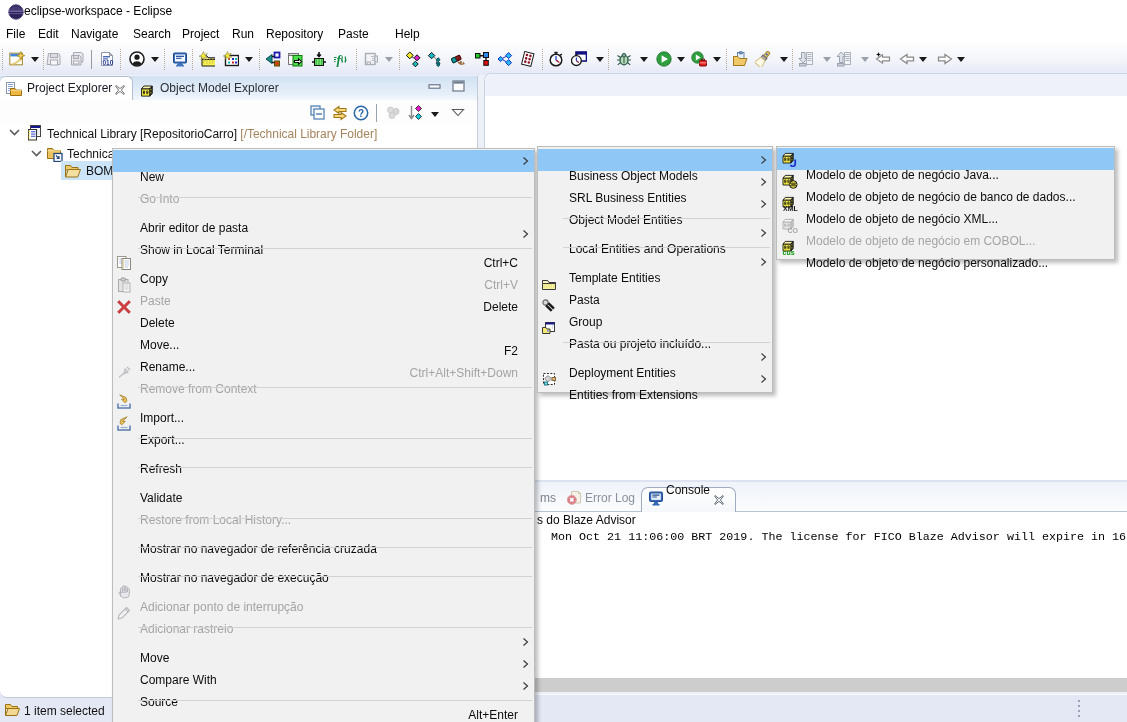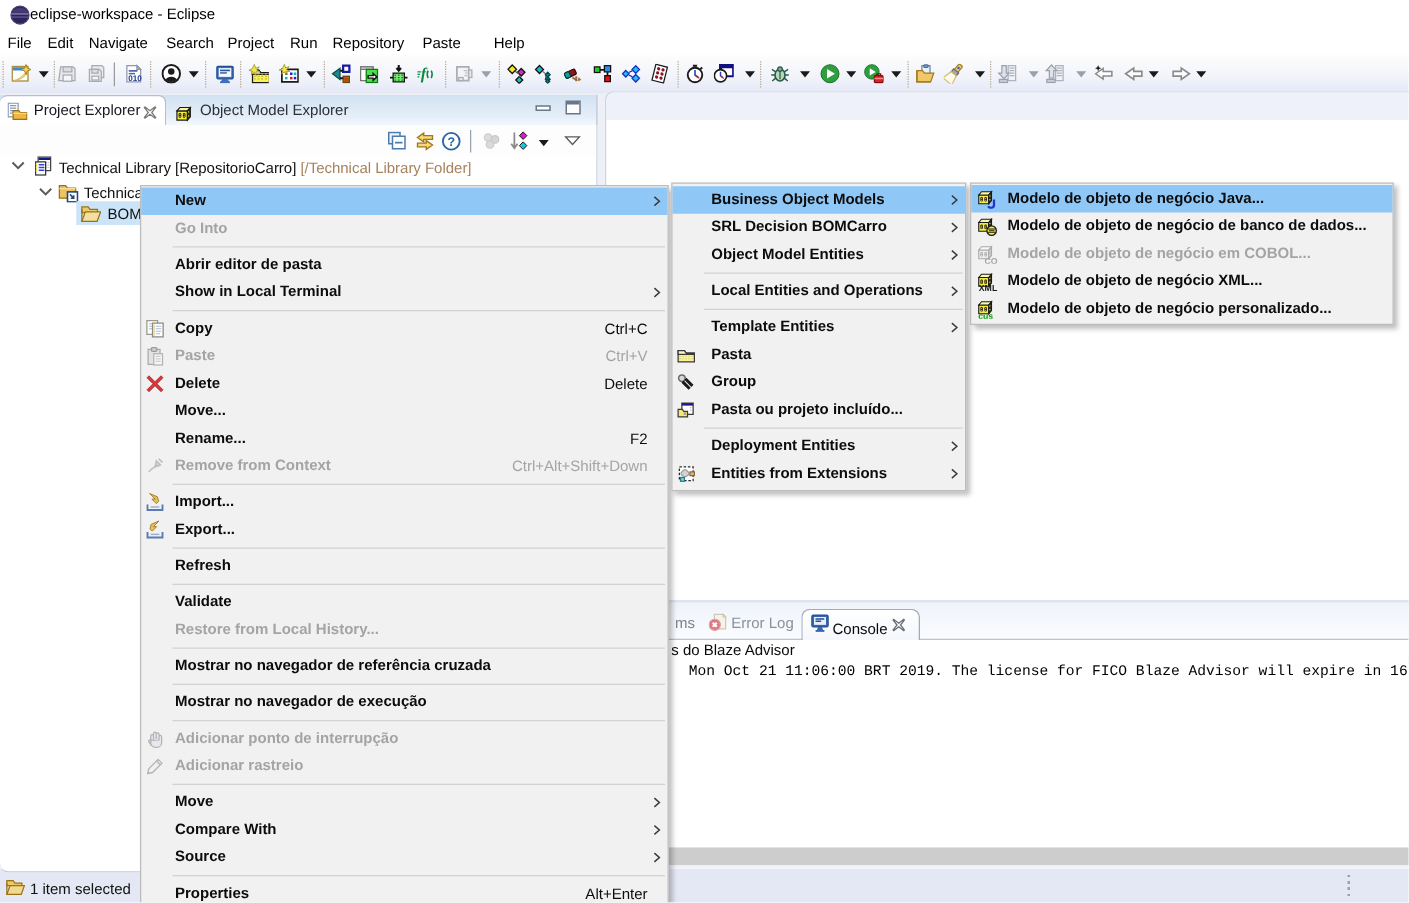--- a/index.html
+++ b/index.html
@@ -37,21 +37,21 @@
 #constab{left:641px;top:487px;width:93px;height:25px;background:linear-gradient(180deg,#fff,#f4f7fb);border:1px solid #9fabc0;border-bottom:none;border-radius:7px 7px 0 0;}
 #consdesc{left:484px;top:512px;width:643px;height:16px;background:#fff;border-bottom:1px solid #e0e0e0;}
 #consbody{left:484px;top:528px;width:643px;height:150px;background:#fff;}
 .cline{position:absolute;font-family:"Liberation Mono",monospace;font-size:11.7px;color:#000;white-space:pre;}
 #hscroll{left:484px;top:678px;width:643px;height:14px;background:#cdcdcd;}
 
 #statusbar{left:0;top:694px;width:1127px;height:28px;background:#e4e7f4;border-top:1px solid #f8f9fc;}
 
 .menu{position:absolute;background:#f1f1f1;border:1px solid #bcbcbc;box-shadow:3px 3px 4px rgba(0,0,0,.26);z-index:40;}
 .mi{position:relative;height:22px;font-size:12px;color:#0c0c0c;white-space:nowrap;}
-.mi .lab{position:absolute;left:27px;top:3px;font-weight:bold;}
+.mi .lab{position:absolute;left:27px;top:20px;}
 .mi .acc{position:absolute;right:16px;top:4px;}
 .mi .ic{position:absolute;left:3px;top:3px;width:16px;height:16px;}
 .mi.dis{color:#a3a4a6;}
 .mi.hl{background:#8fc7f7;}
 .msep{height:7px;position:relative;}
 .msep:after{content:"";position:absolute;left:25px;right:2px;top:3px;border-top:1px solid #d2d2d2;}
 .marr{position:absolute;right:4px;top:6px;}
 #menu2 .lab{left:31px;}
 #menu3 .lab{left:29px;}
 #menu3 .ic{left:5px;}
@@ -443,21 +443,21 @@
 </svg>
 <div class="abs" style="left:585px;top:491px;font-size:12px;color:#8a919c">Error Log</div>
 <div class="abs" id="constab"></div>
 <svg class="abs" style="left:648px;top:491px" width="16" height="15" viewBox="0 0 16 15">
  <rect x="1.5" y="1" width="13" height="9.5" rx="1.2" fill="#3667b5" stroke="#27508f"></rect>
  <rect x="3.2" y="2.6" width="9.6" height="6.3" fill="#e8eefa"></rect>
  <path d="M4.4 4.2 h7 M4.4 6 h4.5" stroke="#27508f" stroke-width="1.2"></path>
  <path d="M6.5 10.5 h3 l1 2.5 h-5z" fill="#3667b5"></path>
  <rect x="4.5" y="13" width="7" height="1.5" fill="#3667b5"></rect>
 </svg>
-<div class="abs" style="left:666px;top:496px;font-size:12px;color:#0a0a0a">Console</div>
+<div class="abs" style="left:666px;top:483px;font-size:12px;color:#0a0a0a">Console</div>
 <svg class="abs" style="left:713px;top:494px" width="12" height="12" viewBox="0 0 12 12">
  <path d="M2 1.5 L6 4.6 L10 1.5 L10.5 2 L7.4 6 L10.5 10 L10 10.5 L6 7.4 L2 10.5 L1.5 10 L4.6 6 L1.5 2z" fill="none" stroke="#666c76" stroke-width="1"></path>
 </svg>
 <div class="abs" id="consdesc"></div>
 <div class="abs" style="left:537px;top:513px;font-size:12px;color:#0a0a0a">s do Blaze Advisor</div>
 <div class="abs" id="consbody"></div>
 <div class="cline" style="left:551px;top:530px">Mon Oct 21 11:06:00 BRT 2019. The license for FICO Blaze Advisor will expire in 16</div>
 <div class="abs" id="hscroll"></div>
 
 <svg class="abs" style="left:4px;top:703px" width="16" height="14" viewBox="0 0 16 14">
@@ -616,21 +616,21 @@
       </div>
     </div>
 <div class="menu" id="menu2" style="left:537px;top:146px;width:234px;padding:2px 0">
       <div class="mi hl">
         <span class="lab">Business Object Models</span>
         <svg class="marr" width="9" height="10" viewBox="0 0 9 10">
           <path d="M2.5 1.5 L6.5 5 L2.5 8.5" fill="none" stroke="#3a3a3a" stroke-width="1.2"></path>
         </svg>
       </div>
       <div class="mi ">
-        <span class="lab">SRL Decision BOMCarro</span>
+        <span class="lab">SRL Business Entities</span>
         <svg class="marr" width="9" height="10" viewBox="0 0 9 10">
           <path d="M2.5 1.5 L6.5 5 L2.5 8.5" fill="none" stroke="#3a3a3a" stroke-width="1.2"></path>
         </svg>
       </div>
       <div class="mi ">
         <span class="lab">Object Model Entities</span>
         <svg class="marr" width="9" height="10" viewBox="0 0 9 10">
           <path d="M2.5 1.5 L6.5 5 L2.5 8.5" fill="none" stroke="#3a3a3a" stroke-width="1.2"></path>
         </svg>
       </div>
@@ -736,20 +736,41 @@
             <rect x="6.1" y="8.9" width="0.8" height="0.7"></rect>
           </g>
           <circle cx="9.9" cy="5.8" r="0.55" fill="#e8dc30"></circle>
           <circle cx="9.9" cy="8.8" r="0.55" fill="#e8dc30"></circle>
           <circle cx="11.3" cy="11.5" r="3.8" fill="#f5ec40" stroke="#1a1a1a"></circle>
           <path d="M8 10.2 h6.8 M8 12.8 h6.8" stroke="#1a1a1a" stroke-width="0.9"></path>
           <path d="M9.2 11.5 h4.4" stroke="#1a1a1a" stroke-width="0.7"></path>
         </svg>
         <span class="lab">Modelo de objeto de negócio de banco de dados...</span>
       </div>
+      <div class="mi ">
+        <svg class="ic" viewBox="0 0 16 16">
+          <path d="M1 5 h8 v7 h-8z" fill="#f5ec40" stroke="#1a1a1a" stroke-width="0.9"></path>
+          <path d="M1 5 l2.2-2.6 h8 L9 5z" fill="#fbf7a8" stroke="#1a1a1a" stroke-width="0.9"></path>
+          <path d="M9 5 l2.2-2.6 v7 L9 12z" fill="#2e2e20" stroke="#1a1a1a" stroke-width="0.9"></path>
+          <g fill="#1a1a1a">
+            <rect x="2.3" y="6.6" width="2" height="3.6" rx="0.9"></rect>
+            <rect x="5.5" y="6.6" width="2" height="3.6" rx="0.9"></rect>
+          </g>
+          <g fill="#f5ec40">
+            <rect x="2.9" y="7.5" width="0.8" height="0.7"></rect>
+            <rect x="6.1" y="7.5" width="0.8" height="0.7"></rect>
+            <rect x="2.9" y="8.9" width="0.8" height="0.7"></rect>
+            <rect x="6.1" y="8.9" width="0.8" height="0.7"></rect>
+          </g>
+          <circle cx="9.9" cy="5.8" r="0.55" fill="#e8dc30"></circle>
+          <circle cx="9.9" cy="8.8" r="0.55" fill="#e8dc30"></circle>
+          <text x="1" y="16.2" font-family="Liberation Sans" font-size="7" font-weight="bold" fill="#1a1a1a">XML</text>
+        </svg>
+        <span class="lab">Modelo de objeto de negócio XML...</span>
+      </div>
       <div class="mi dis">
         <svg class="ic" viewBox="0 0 16 16">
           <path d="M1 5 h8 v7 h-8z" fill="#ededed" stroke="#ababab" stroke-width="0.9"></path>
           <path d="M1 5 l2.2-2.6 h8 L9 5z" fill="#f8f8f8" stroke="#ababab" stroke-width="0.9"></path>
           <path d="M9 5 l2.2-2.6 v7 L9 12z" fill="#c2c2c2" stroke="#ababab" stroke-width="0.9"></path>
           <g fill="#ababab">
             <rect x="2.3" y="6.6" width="2" height="3.6" rx="0.9"></rect>
             <rect x="5.5" y="6.6" width="2" height="3.6" rx="0.9"></rect>
           </g>
           <g fill="#ededed">
@@ -774,40 +795,19 @@
             <rect x="5.5" y="6.6" width="2" height="3.6" rx="0.9"></rect>
           </g>
           <g fill="#f5ec40">
             <rect x="2.9" y="7.5" width="0.8" height="0.7"></rect>
             <rect x="6.1" y="7.5" width="0.8" height="0.7"></rect>
             <rect x="2.9" y="8.9" width="0.8" height="0.7"></rect>
             <rect x="6.1" y="8.9" width="0.8" height="0.7"></rect>
           </g>
           <circle cx="9.9" cy="5.8" r="0.55" fill="#e8dc30"></circle>
           <circle cx="9.9" cy="8.8" r="0.55" fill="#e8dc30"></circle>
-          <text x="1" y="16.2" font-family="Liberation Sans" font-size="7" font-weight="bold" fill="#1a1a1a">XML</text>
-        </svg>
-        <span class="lab">Modelo de objeto de negócio XML...</span>
-      </div>
-      <div class="mi ">
-        <svg class="ic" viewBox="0 0 16 16">
-          <path d="M1 5 h8 v7 h-8z" fill="#f5ec40" stroke="#1a1a1a" stroke-width="0.9"></path>
-          <path d="M1 5 l2.2-2.6 h8 L9 5z" fill="#fbf7a8" stroke="#1a1a1a" stroke-width="0.9"></path>
-          <path d="M9 5 l2.2-2.6 v7 L9 12z" fill="#2e2e20" stroke="#1a1a1a" stroke-width="0.9"></path>
-          <g fill="#1a1a1a">
-            <rect x="2.3" y="6.6" width="2" height="3.6" rx="0.9"></rect>
-            <rect x="5.5" y="6.6" width="2" height="3.6" rx="0.9"></rect>
-          </g>
-          <g fill="#f5ec40">
-            <rect x="2.9" y="7.5" width="0.8" height="0.7"></rect>
-            <rect x="6.1" y="7.5" width="0.8" height="0.7"></rect>
-            <rect x="2.9" y="8.9" width="0.8" height="0.7"></rect>
-            <rect x="6.1" y="8.9" width="0.8" height="0.7"></rect>
-          </g>
-          <circle cx="9.9" cy="5.8" r="0.55" fill="#e8dc30"></circle>
-          <circle cx="9.9" cy="8.8" r="0.55" fill="#e8dc30"></circle>
           <text x="0.5" y="16.2" font-family="Liberation Sans" font-size="7" font-weight="bold" fill="#0a9a0a">cus</text>
         </svg>
         <span class="lab">Modelo de objeto de negócio personalizado...</span>
       </div>
     </div>
 
 </div>
 
 </body></html>

